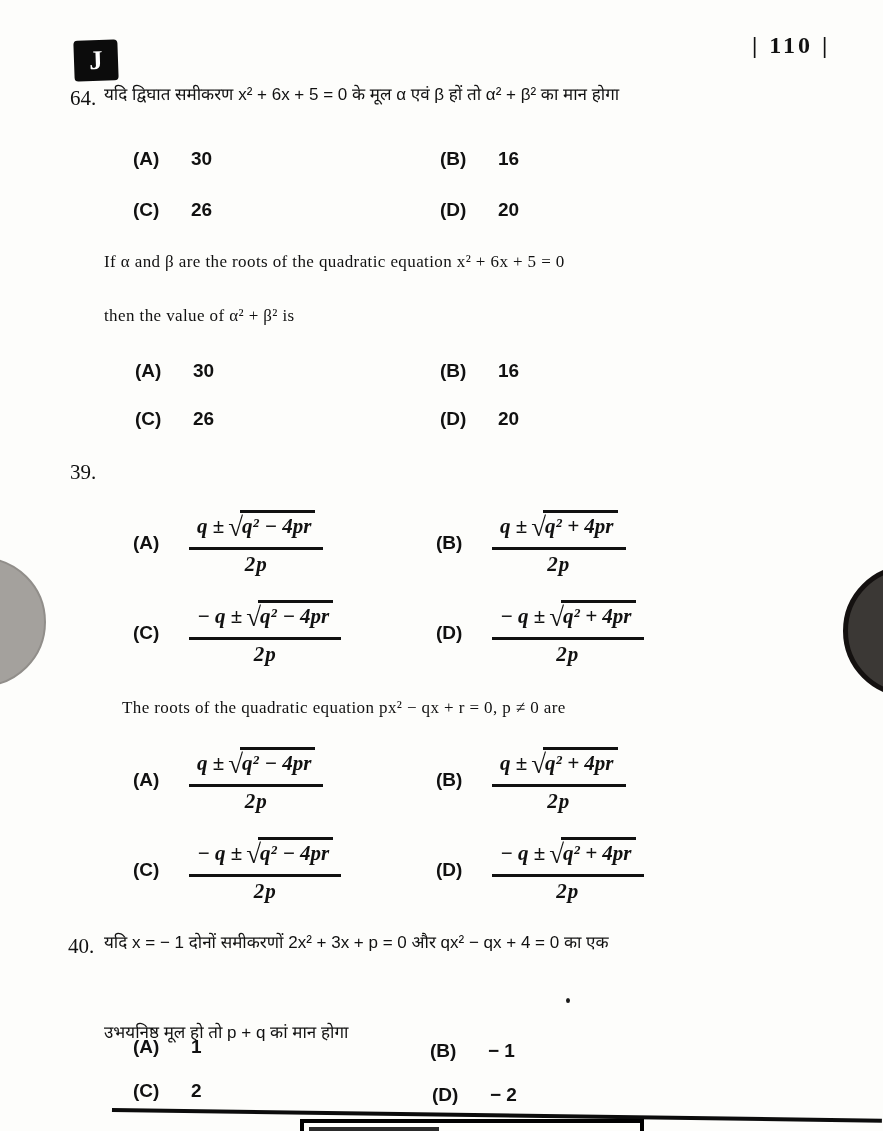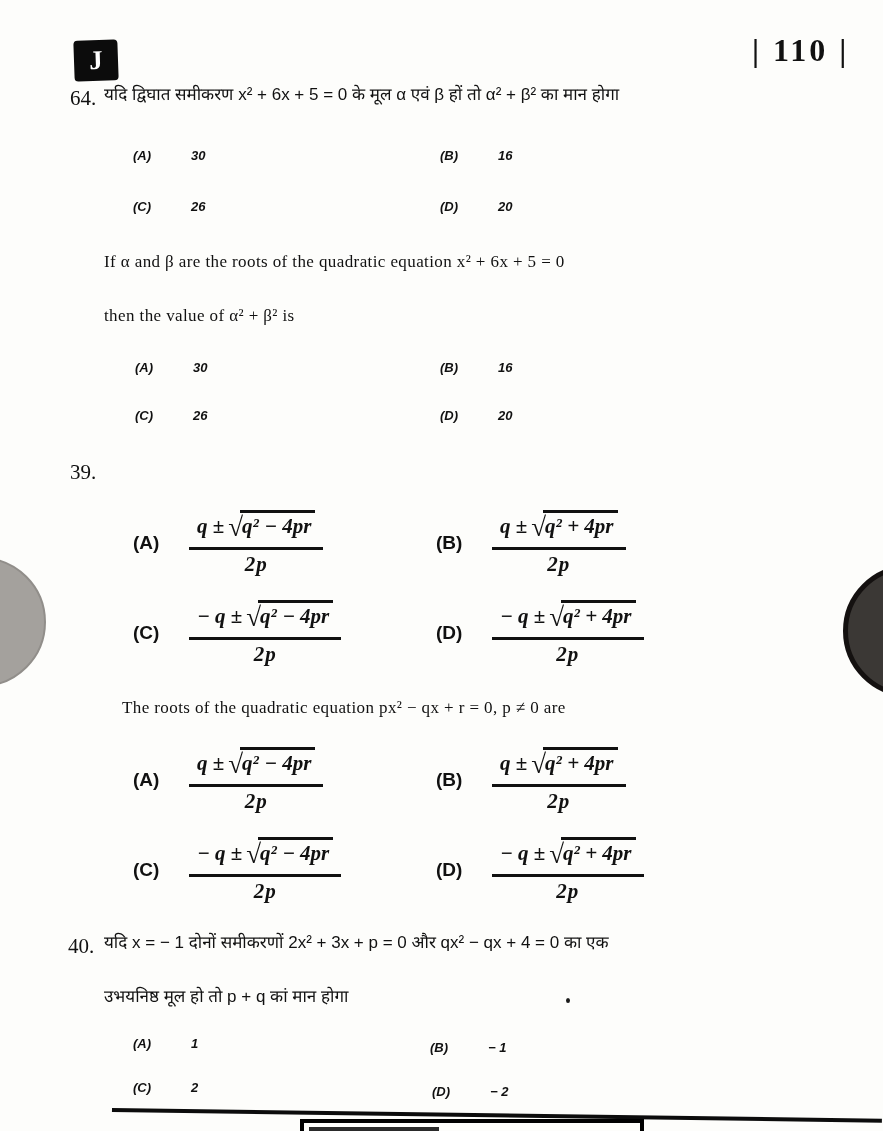--- a/index.html
+++ b/index.html
@@ -16,39 +16,39 @@
     position:absolute;left:74px;top:40px;width:44px;height:41px;
     background:#0c0c0c;border-radius:4px;transform:rotate(-2deg);
     display:flex;align-items:center;justify-content:center;
   }
   .jbox span{
     color:#fff;font-family:"Liberation Serif", serif;
     font-size:27px;font-weight:bold;
   }
   .pagenum{
     position:absolute;left:752px;top:32px;
-    font-size:32px;font-weight:bold;letter-spacing:3px;
+    font-size:24px;font-weight:bold;letter-spacing:3px;
     font-family:"Liberation Serif", serif;
   }
   
   .qnum{
     position:absolute;font-size:21px;font-weight:500;
     font-family:"Liberation Serif", serif;
   }
   .qtext{
     position:absolute;font-size:17px;white-space:nowrap;
     font-weight:500;
   }
   .entext{
     position:absolute;font-size:17px;white-space:nowrap;
     font-family:"Liberation Serif", serif;font-weight:500;
     letter-spacing:.4px;
   }
   
-  .opt{position:absolute;font-size:13px;font-weight:bold;white-space:nowrap;font-style:italic;}
+  .opt{position:absolute;font-size:19px;font-weight:bold;white-space:nowrap;}
   .opt .olabel{display:inline-block;width:58px;}
   
   .fopt{position:absolute;display:flex;align-items:center;}
   .fopt .olabel{font-size:19px;font-weight:bold;width:56px;}
   .frac{
     display:inline-block;text-align:center;
     font-family:"Liberation Serif", serif;
     font-style:italic;font-weight:bold;font-size:21px;
   }
   .frac .num{display:block;padding:2px 8px 4px 8px;border-bottom:3px solid #111;white-space:nowrap;}
@@ -177,21 +177,21 @@
   <div class="fopt" style="left:436px;top:835px">
     <span class="olabel">(D)</span>
     <span class="frac">
       <span class="num"><span>− q ±</span><span class="sqrt"><span class="rsign">√</span><span class="rad">q² + 4pr</span></span></span>
       <span class="den">2p</span>
     </span>
   </div>
 
   <div class="qnum" style="left:68px;top:934px">40.</div>
   <div class="qtext" style="left:104px;top:930px">यदि x = − 1 दोनों समीकरणों 2x² + 3x + p = 0 और qx² − qx + 4 = 0 का एक</div>
-  <div class="qtext" style="left:104px;top:984px">उभयनिष्ठ मूल हो तो p + q कां मान होगा</div>
+  <div class="qtext" style="left:104px;top:1020px">उभयनिष्ठ मूल हो तो p + q कां मान होगा</div>
 
   <div class="opt" style="left:133px;top:1036px">
     <span class="olabel">(A)</span><span>1</span>
   </div>
   <div class="opt" style="left:430px;top:1040px">
     <span class="olabel">(B)</span><span>− 1</span>
   </div>
   <div class="opt" style="left:133px;top:1080px">
     <span class="olabel">(C)</span><span>2</span>
   </div>

